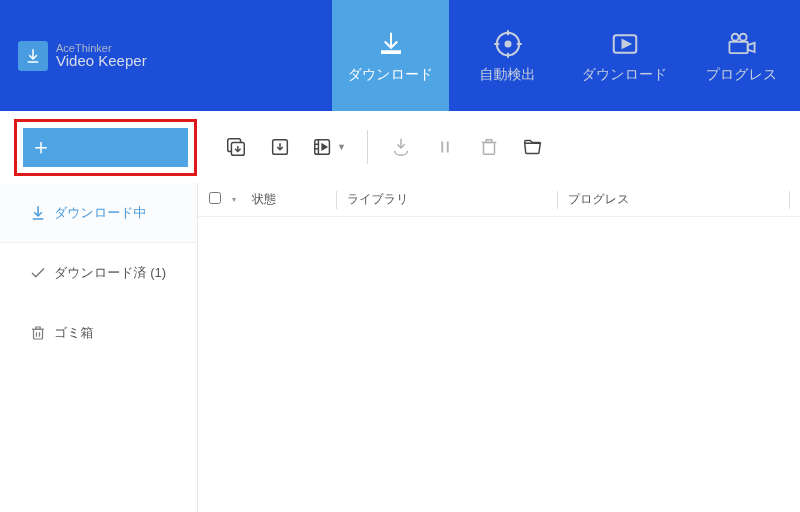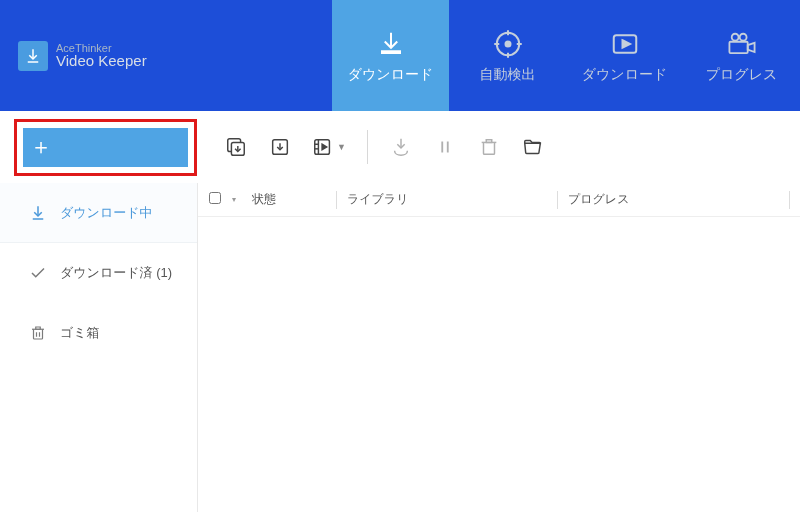--- a/index.html
+++ b/index.html
@@ -23,21 +23,21 @@
 .paste-btn { background: #4fa4e4; color: #fff; width: 165px; height: 39px; display: flex; align-items: center; font-size: 13px; cursor: pointer; }
 .paste-btn .plus-sq { width: 36px; display: flex; align-items: center; justify-content: center; font-size: 22px; font-weight: 200; }
 .tb-btn { width: 38px; height: 38px; display: flex; align-items: center; justify-content: center; color: #444; cursor: pointer; border-radius: 3px; }
 .tb-btn svg { width: 22px; height: 22px; }
 .sep { width: 1px; height: 34px; background: #d8d8d8; margin: 0 14px; }
 .tb-group { display: flex; gap: 6px; }
 
 
 .main { display: flex; height: calc(512px - 87px - 72px); }
 .sidebar { width: 198px; border-right: 1px solid #e8e8e8; }
-.side-item { display: flex; align-items: center; height: 60px; padding-left: 28px; gap: 12px; font-size: 13px; color: #555; cursor: pointer; }
+.side-item { display: flex; align-items: center; height: 60px; padding-left: 28px; gap: 6px; font-size: 13px; color: #555; cursor: pointer; }
 .side-item.active { color: #4a98da; background: #fafcfe; border-bottom: 1px solid #eef2f5; }
 .side-item .si-icon { width: 20px; display: flex; justify-content: center; }
 .content { flex: 1; }
 .col-header { height: 34px; border-bottom: 1px solid #eee; display: flex; align-items: center; font-size: 12px; color: #555; }
 .col-header .chk { width: 34px; text-align: center; }
 .col-header .col-sep { width: 1px; height: 18px; background: #ddd; }
 .col-header .c1 { width: 92px; padding-left: 8px; }
 .col-header .c2 { width: 220px; padding-left: 10px; }
 .col-header .c3 { padding-left: 10px; flex: 1; }
 input[type=checkbox] { width: 12px; height: 12px; }

